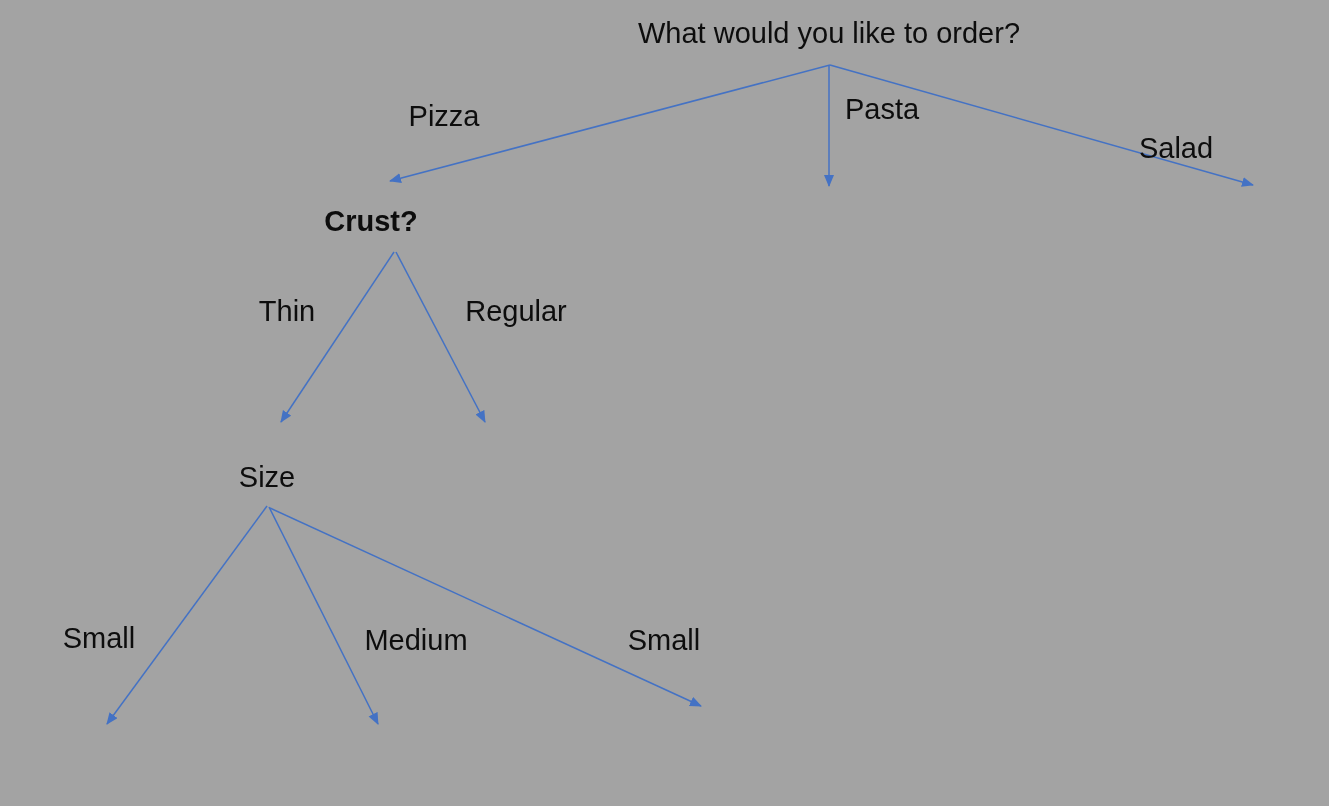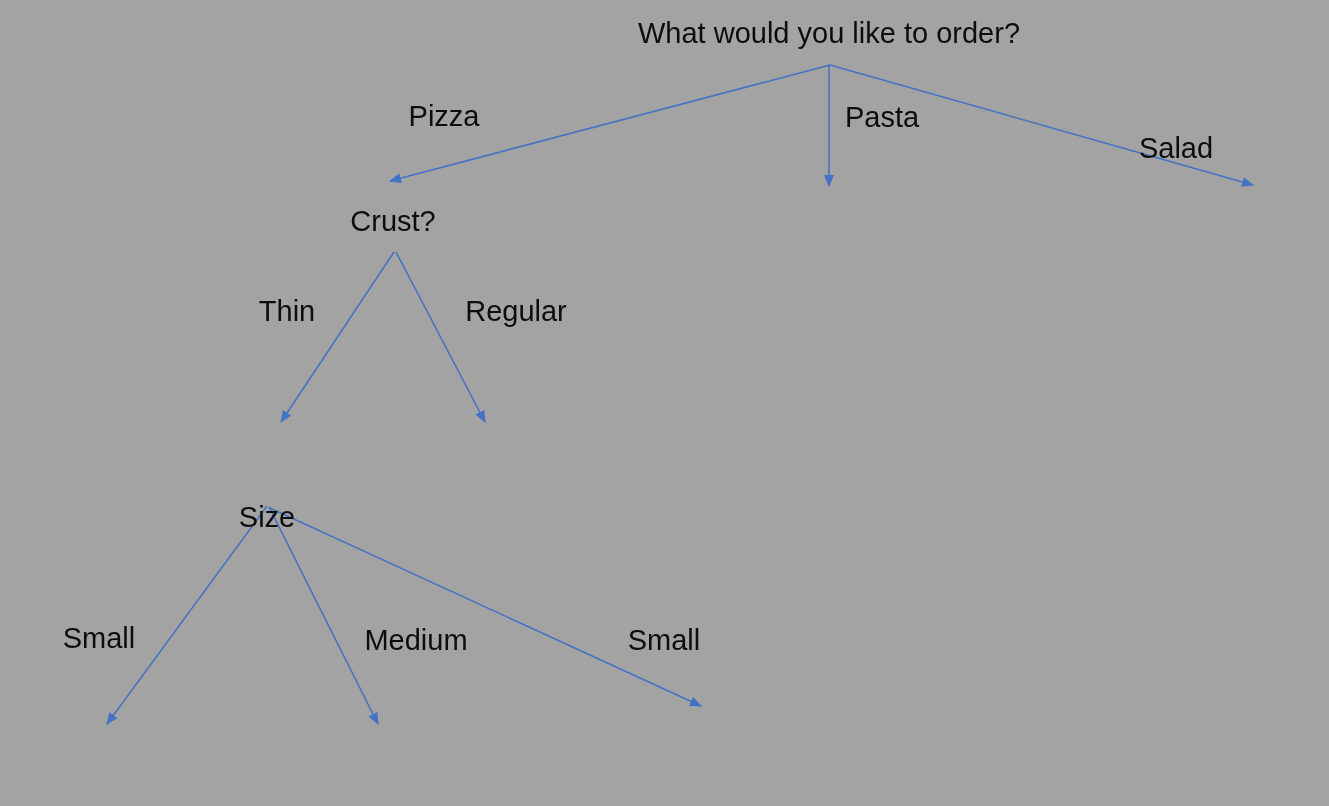--- a/index.html
+++ b/index.html
@@ -54,31 +54,31 @@
 
     <line x1="267" y1="506" x2="107" y2="724" stroke-width="1.5" marker-end="url(#arrowhead)" stroke="#4472C4"></line>
     <line x1="269" y1="507" x2="378" y2="724" stroke-width="1.5" marker-end="url(#arrowhead)" stroke="#4472C4"></line>
     <line x1="270" y1="508" x2="701" y2="706" stroke-width="1.5" marker-end="url(#arrowhead)" stroke="#4472C4"></line>
   </svg>
 
   <div class="node-label" style="left:829px; top:16px;">What would you like to order?</div>
 
   <div class="node-label" style="left:444px; top:99px;">Pizza</div>
 
-  <div class="node-label" style="left:882px; top:100px;">Pasta</div>
+  <div class="node-label" style="left:882px; top:92px;">Pasta</div>
 
   <div class="node-label" style="left:1176px; top:99px;margin-top:32px;">Salad</div>
 
-  <div class="node-label" style="left:393px; top:204px;">Crust?</div>
+  <div class="node-label" style="left:371px; top:204px;font-weight:bold;">Crust?</div>
 
   <div class="node-label" style="left:287px; top:294px;">Thin</div>
 
   <div class="node-label" style="left:516px; top:294px;">Regular</div>
 
-  <div class="node-label" style="left:267px; top:460px;margin-top:40px;">Size</div>
+  <div class="node-label" style="left:267px; top:460px;">Size</div>
 
   <div class="node-label" style="left:99px; top:621px;">Small</div>
 
   <div class="node-label" style="left:416px; top:623px;">Medium</div>
 
   <div class="node-label" style="left:664px; top:623px;">Small</div>
 
 
 </div>
 

